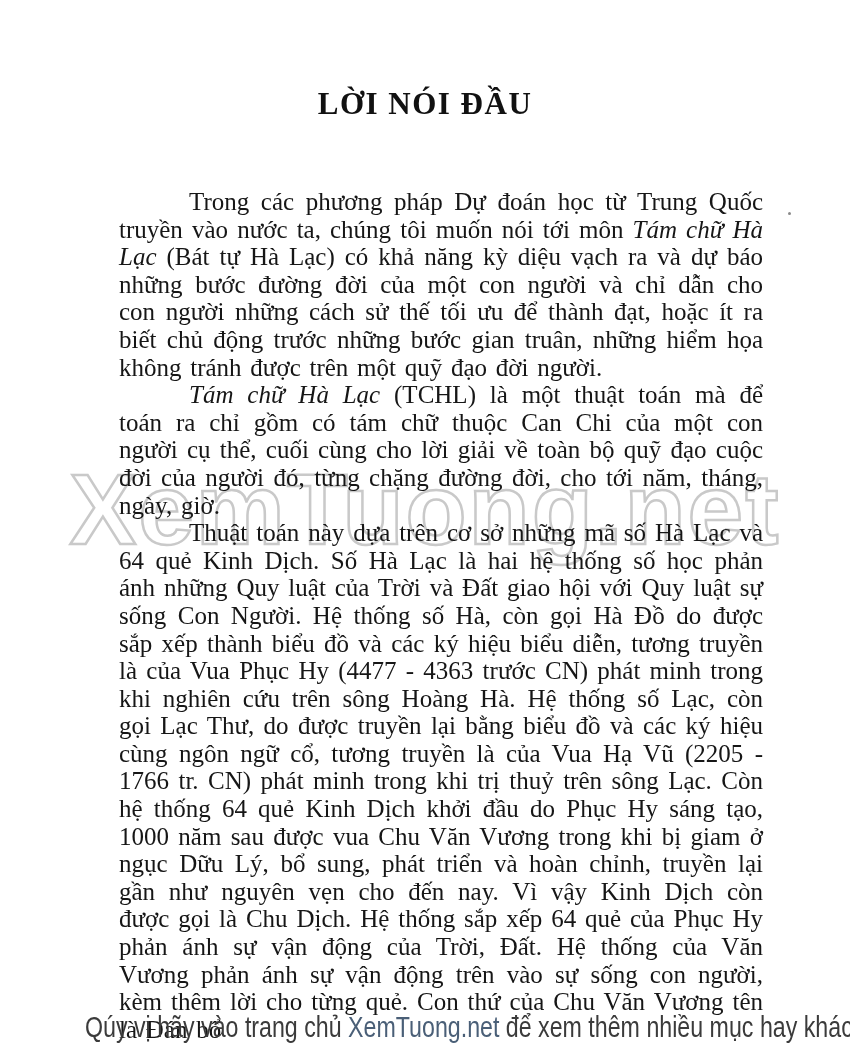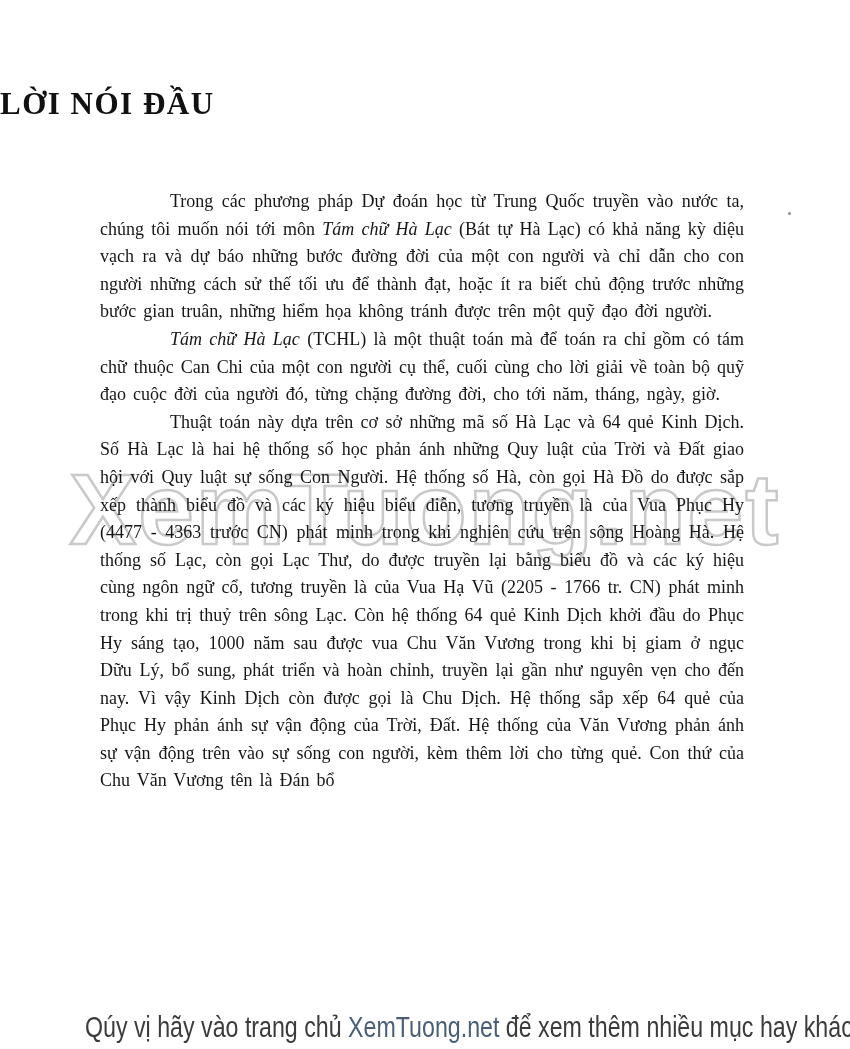--- a/index.html
+++ b/index.html
@@ -12,33 +12,33 @@
     overflow: hidden;
     font-family: "Liberation Serif", serif;
     color: #161616;
   }
   .page-title {
     position: absolute;
     top: 86px;
     left: 0;
     width: 100%;
     margin: 0;
-    text-align: left;
+    text-align: center;
     font-size: 31px;
     font-weight: bold;
     letter-spacing: 1.5px;
     color: #111;
     z-index: 2;
   }
   .body-text {
     position: absolute;
     top: 188px;
-    left: 100px;
+    left: 119px;
     width: 644px;
-    font-size: 18px;
+    font-size: 25px;
     line-height: 27.6px;
     text-align: justify;
     word-spacing: 2.5px;
     z-index: 2;
   }
   .body-text p { margin: 0; text-indent: 70px; }
   .body-text .it { font-style: italic; }
   .watermark {
     position: absolute;
     top: 452px;

